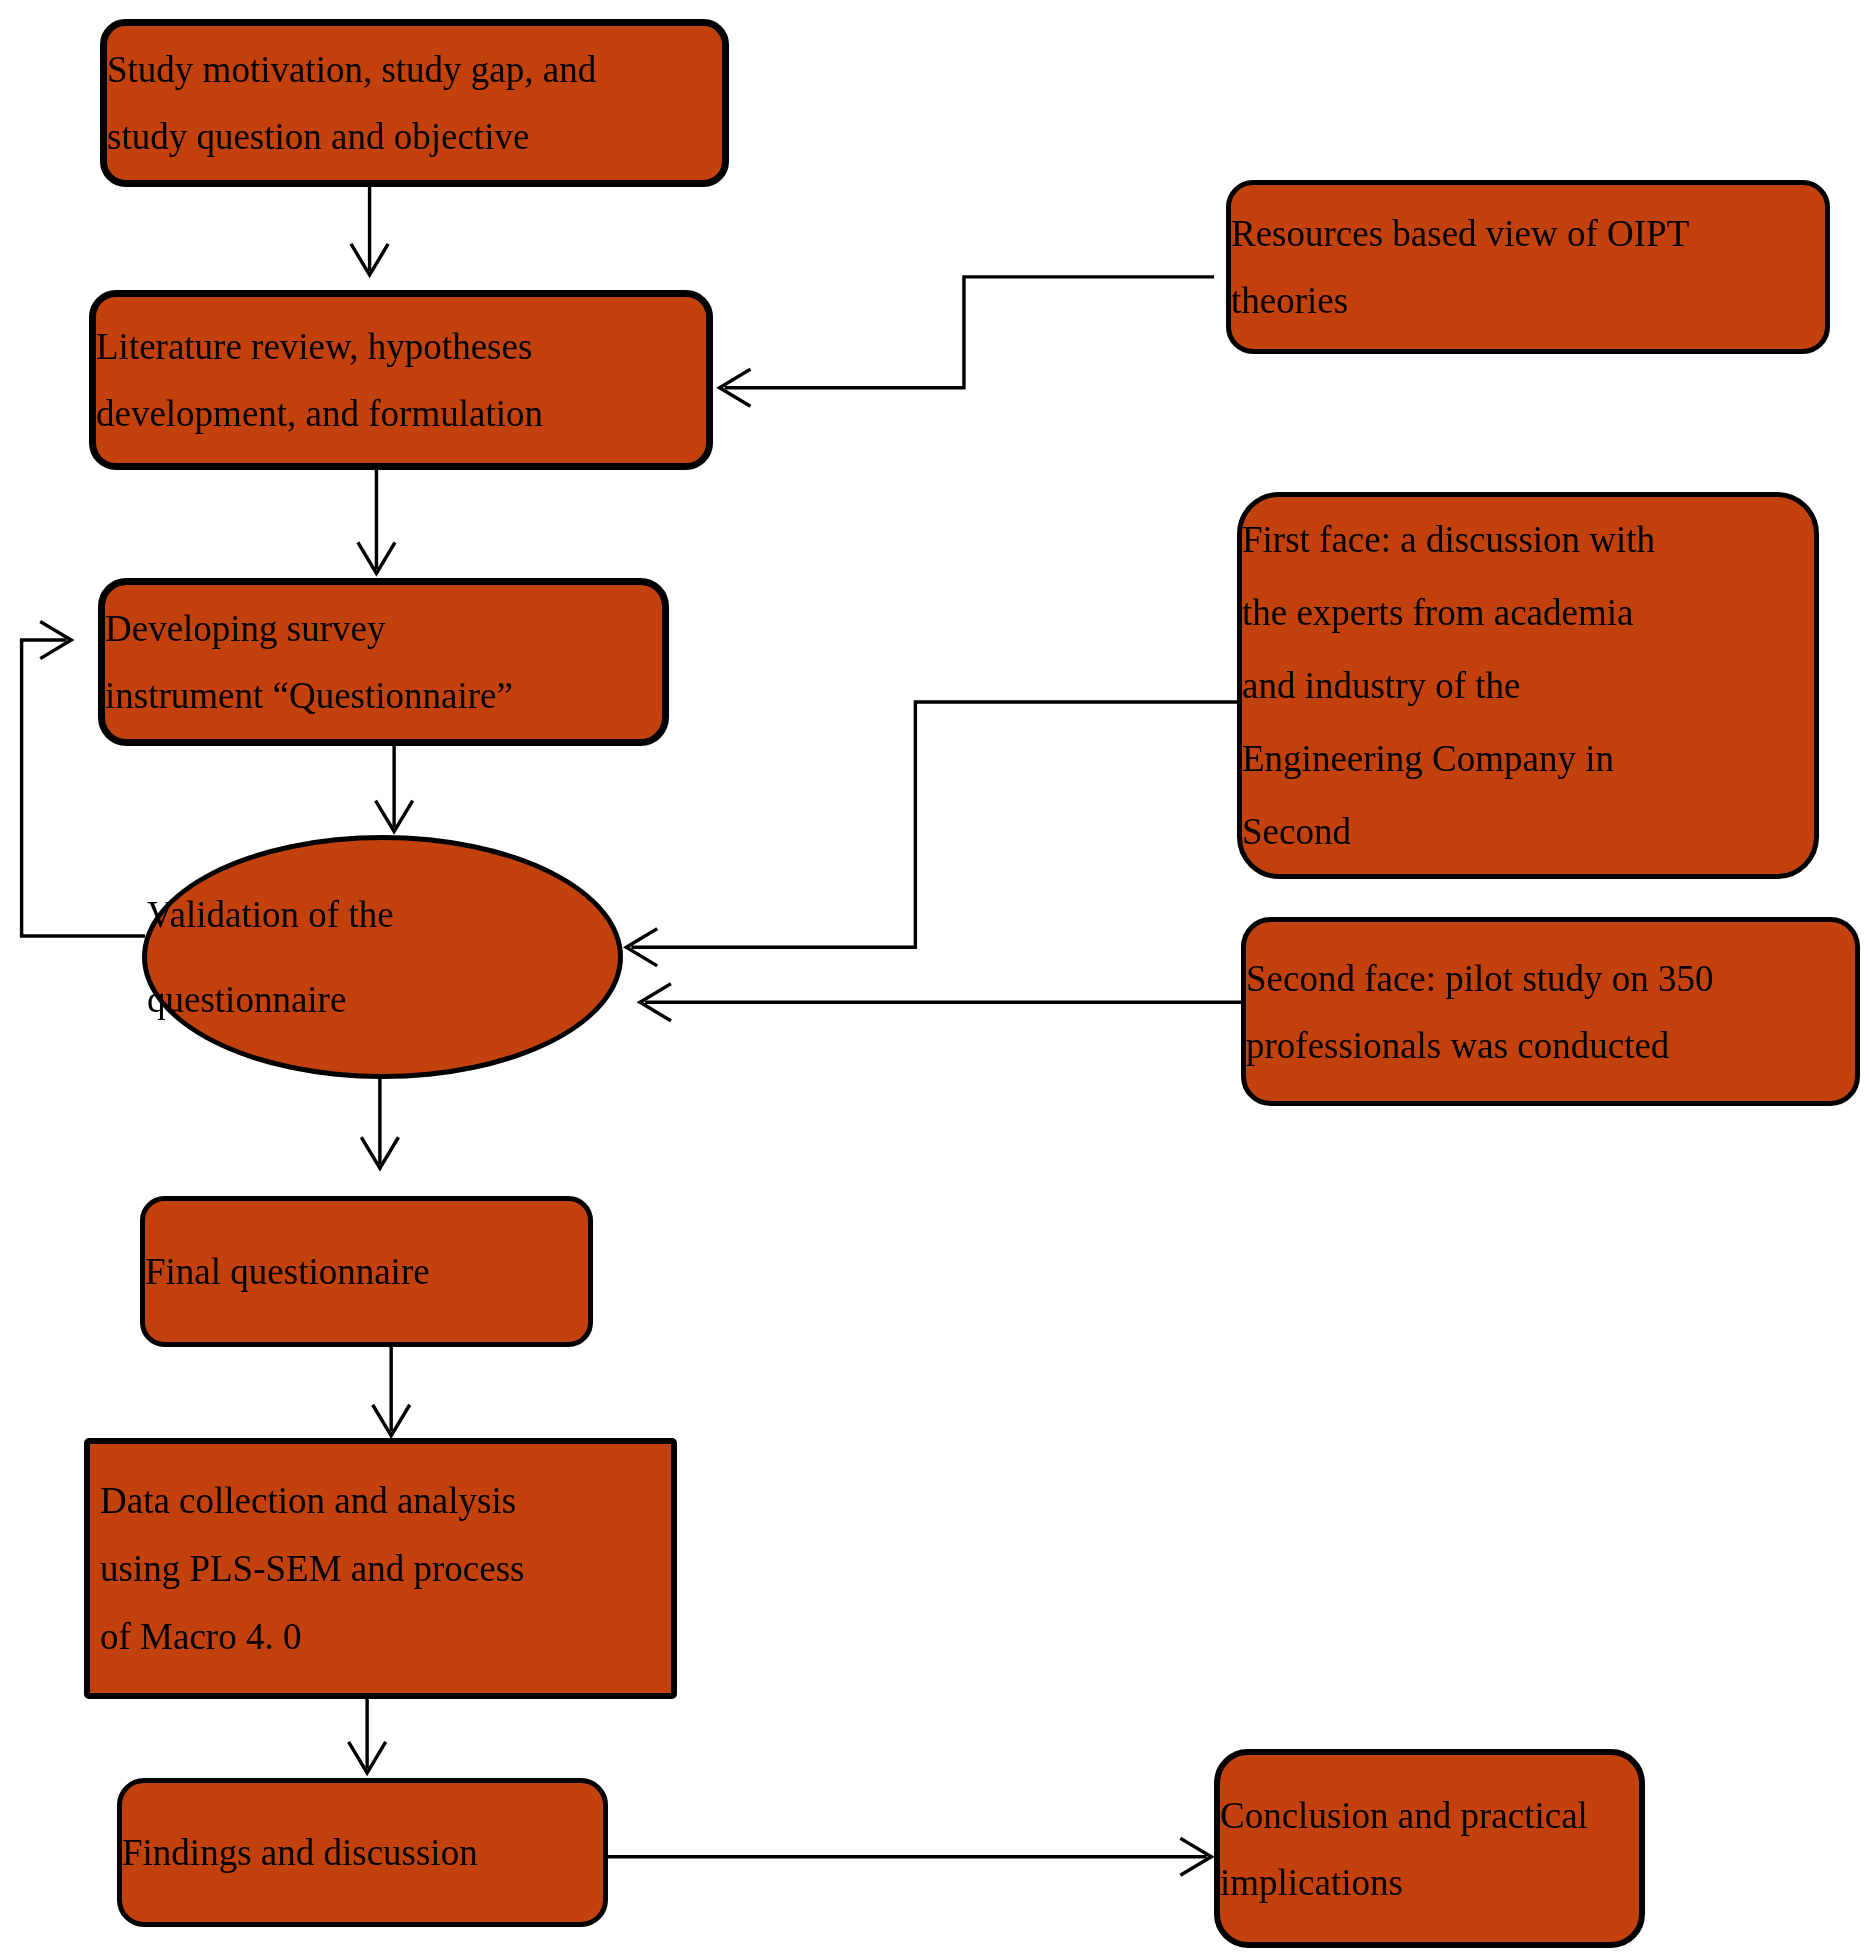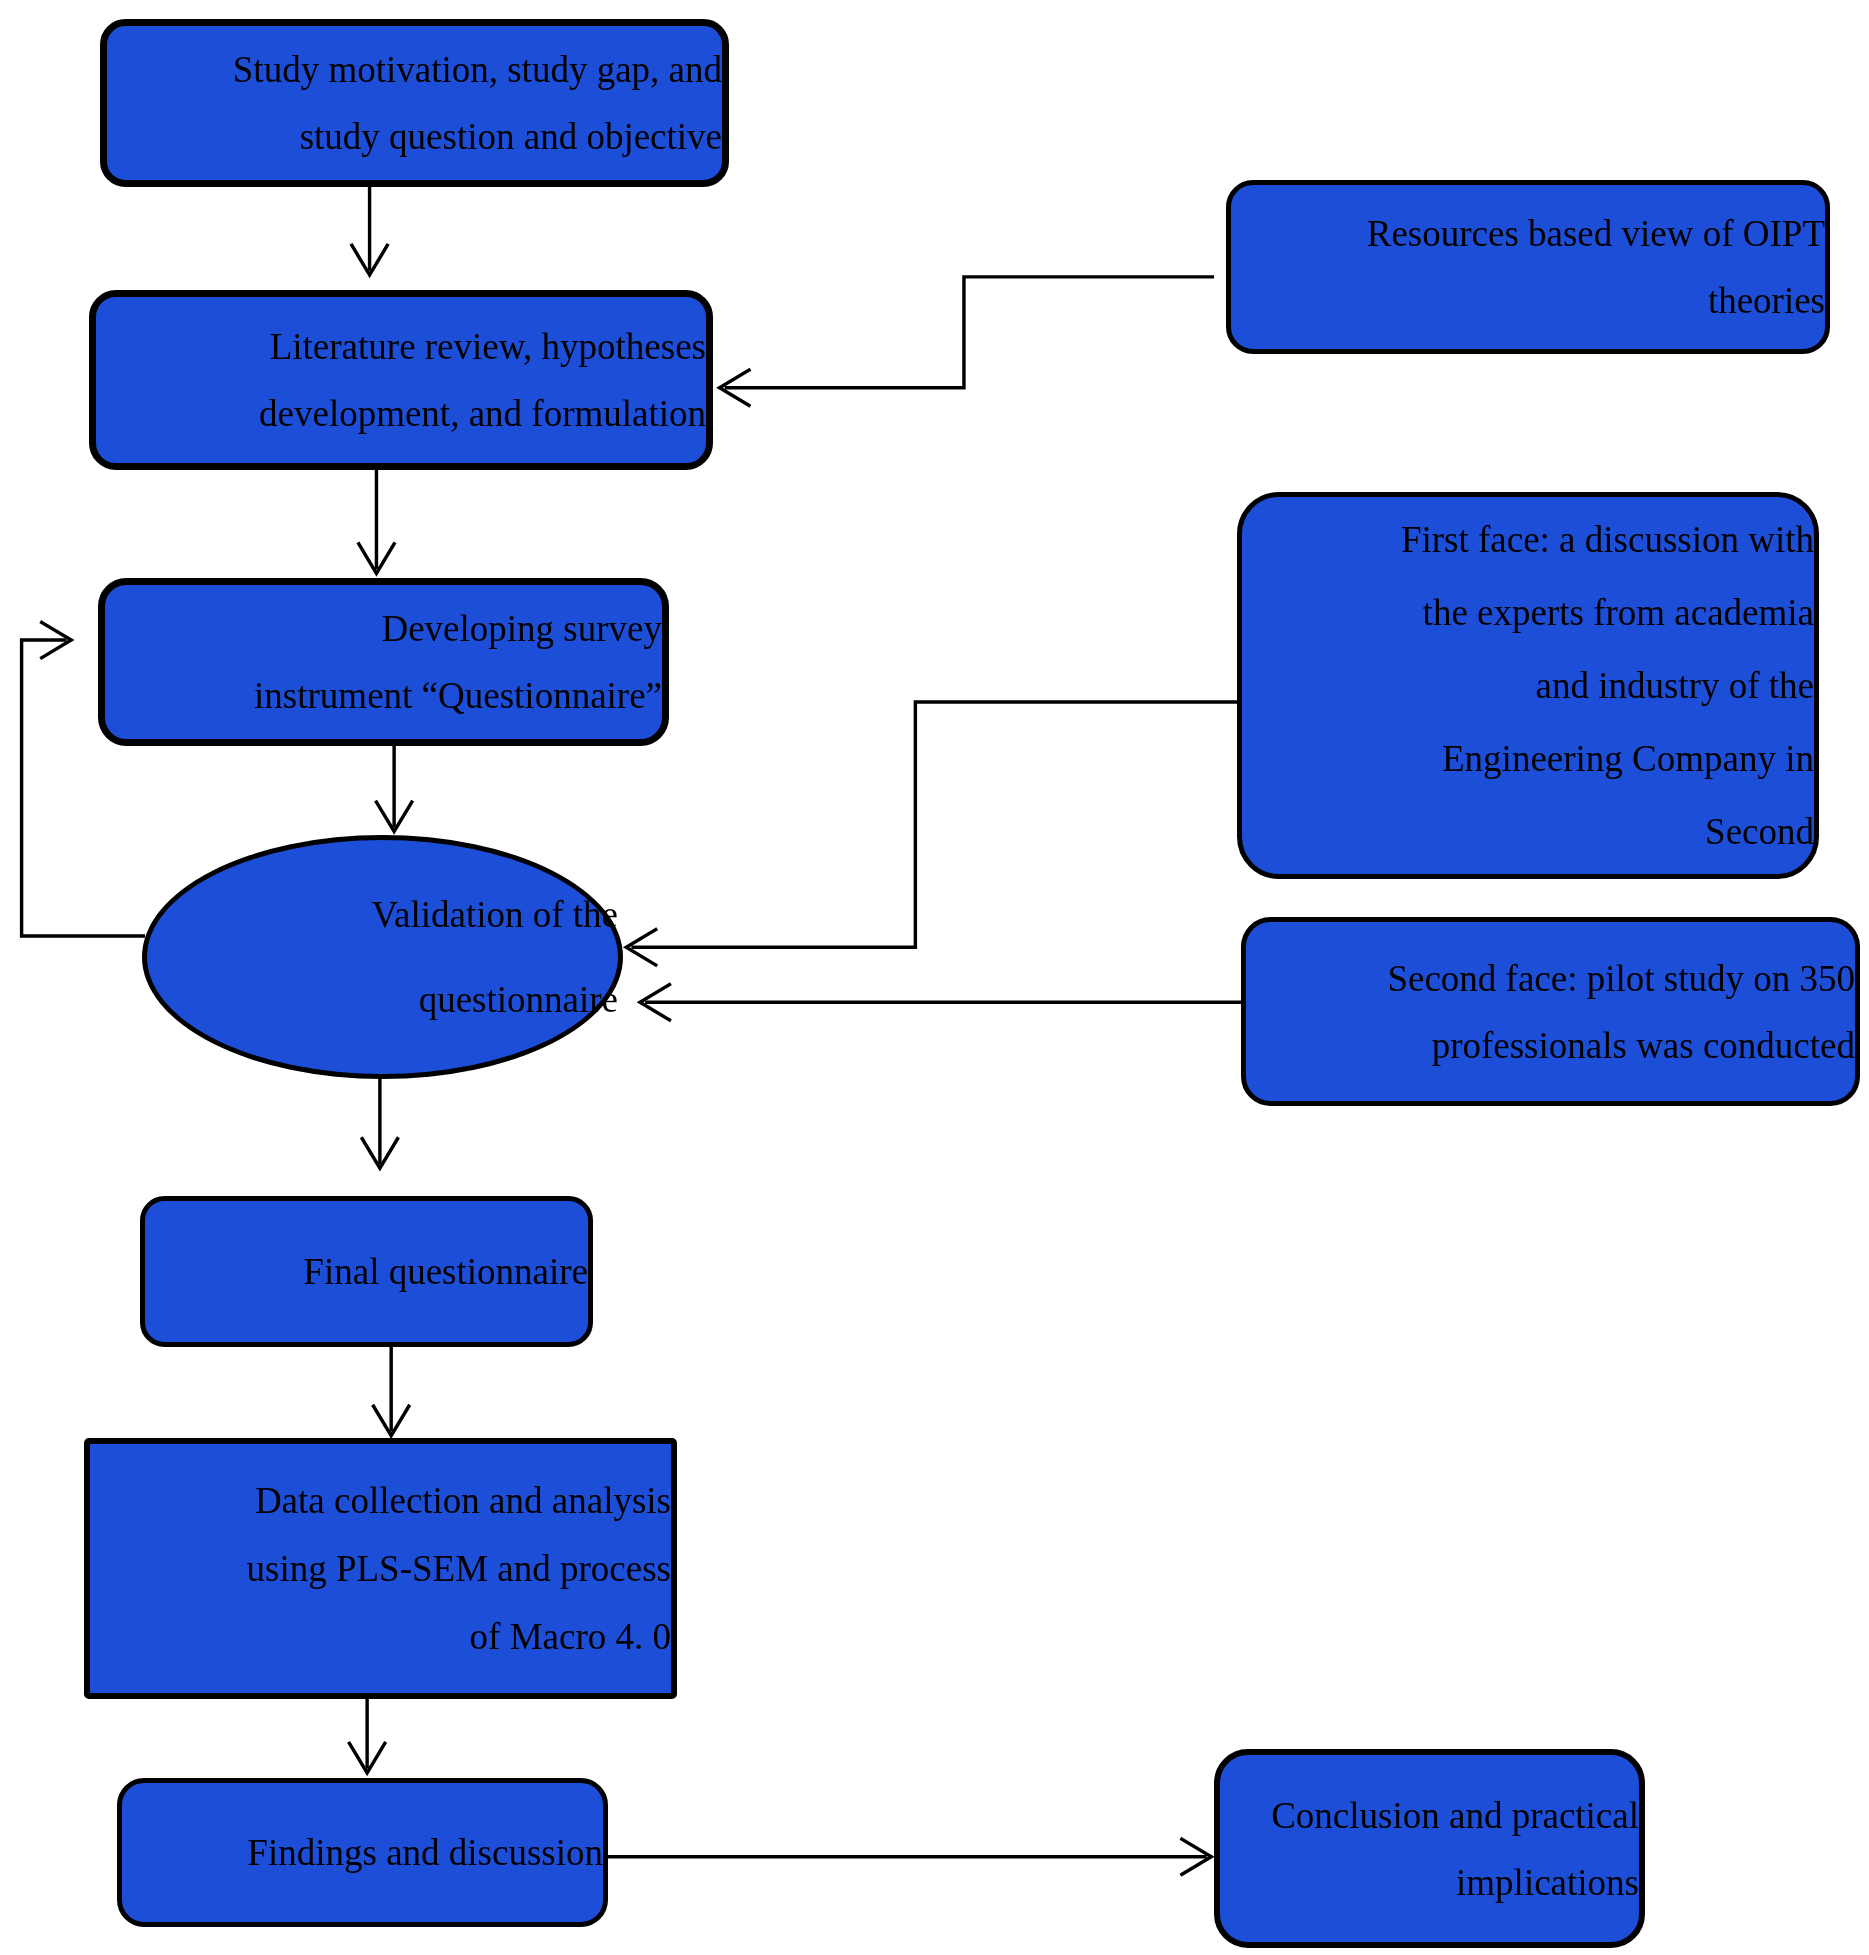--- a/index.html
+++ b/index.html
@@ -19,26 +19,26 @@
   svg.connectors path {
     fill: none;
     stroke: #000000;
     stroke-width: 7px;
     stroke-linecap: square;
     stroke-linejoin: miter;
   }
   .node {
     position: absolute;
     box-sizing: border-box;
-    background: #1d4ed8;
+    background: #c2410c;
     border: 6.4px solid #000000;
     display: flex;
     flex-direction: column;
     justify-content: center;
-    align-items: flex-end;
+    align-items: flex-start;
     text-align: center;
     font-size: 37px;
     line-height: 67px;
   }
   .node span { display: block; white-space: nowrap; }
 
   .n-study      { left: 100px;  top: 18.7px;   width: 629px; height: 168px; border-width: 7.4px; border-radius: 25.5px; }
   .n-literature { left: 89px;  top: 290px;  width: 624px; height: 180px; border-width: 7.4px; border-radius: 27px; }
   .n-resources  { left: 1226px; top: 180px;  width: 604px; height: 174px; border-width: 5.9px; border-radius: 27px; }
   .n-developing { left: 98px;  top: 578px; width: 571px; height: 168px; border-width: 7.4px; border-radius: 28.5px; }

